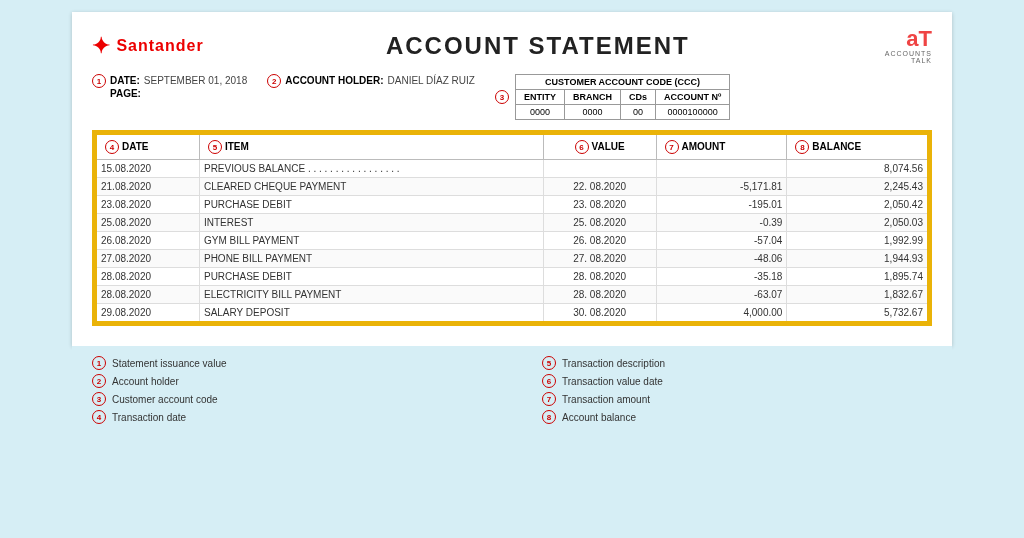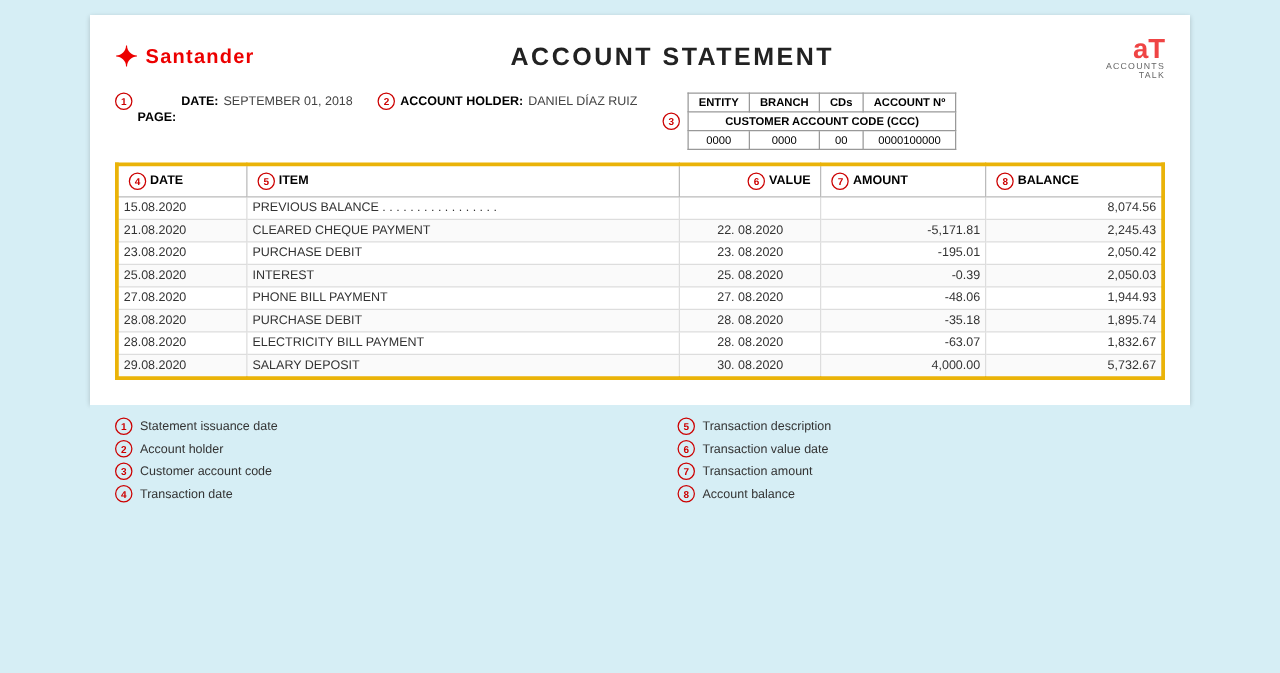--- a/index.html
+++ b/index.html
@@ -44,21 +44,21 @@
       font-size: 22px;
       font-weight: bold;
     }
     .santander-text {
       color: #ec0000;
       font-size: 16px;
       font-weight: bold;
       letter-spacing: 1px;
     }
     .doc-title {
-      font-size: 20px;
+      font-size: 24px;
       font-weight: bold;
       letter-spacing: 2px;
       color: #222;
       text-align: center;
       flex: 1;
     }
     .at-logo {
       width: 60px;
       text-align: right;
       font-size: 9px;
@@ -137,33 +137,33 @@
     }
     .meta-right {
       display: flex;
       align-items: center;
       gap: 6px;
     }
     
     .main-table {
       width: 100%;
       border-collapse: collapse;
-      border: 3px solid #eab308;
+      border: 5px solid #eab308;
       font-size: 10px;
       margin-bottom: 6px;
     }
     .main-table th {
       background: #fff;
       border: 1px solid #bbb;
       padding: 5px 8px;
       font-weight: bold;
       text-align: left;
       font-size: 10px;
     }
-    .main-table th.center { text-align: right; }
+    .main-table th.center { text-align: center; }
     .main-table th.right { }
     .main-table td {
       border: 1px solid #ddd;
       padding: 3px 4px;
       color: #333;
     }
     .main-table td.right { text-align: right; }
     .main-table td.center { text-align: center; }
     .main-table tr:nth-child(even) { background: #fafafa; }
     .main-table tr:nth-child(odd) { background: #fff; }
@@ -213,48 +213,48 @@
         <span class="at-logo-mark">aT</span>
         <span class="at-logo-sub">ACCOUNTS TALK</span>
       </div>
     </div>
 
     <div class="meta-row">
 
       <div class="meta-item">
         <span class="circle-num">1</span>
         <div class="meta-stack">
-          <div style="display:flex;gap:4px;align-items:baseline;margin-left:35px;">
+          <div style="display:flex;gap:4px;align-items:baseline;">
             <span class="meta-label">DATE:</span>
             <span class="meta-value">SEPTEMBER 01, 2018</span>
           </div>
           <div>
             <span class="meta-label">PAGE:</span>
           </div>
         </div>
       </div>
 
       <div class="meta-item">
         <span class="circle-num">2</span>
         <span class="meta-label">ACCOUNT HOLDER:</span>
         <span class="meta-value">DANIEL DÍAZ RUIZ</span>
       </div>
 
       <div class="meta-right">
         <span class="circle-num">3</span>
         <table class="ccc-table">
           <tbody>
               <tr>
+            <td colspan="4" class="ccc-header-full">CUSTOMER ACCOUNT CODE (CCC)</td>
+          </tr>
+          <tr>
             <th>ENTITY</th>
             <th>BRANCH</th>
             <th>CDs</th>
             <th>ACCOUNT Nº</th>
-          </tr>
-          <tr>
-            <td colspan="4" class="ccc-header-full">CUSTOMER ACCOUNT CODE (CCC)</td>
           </tr>
           <tr>
             <td>0000</td>
             <td>0000</td>
             <td>00</td>
             <td>0000100000</td>
           </tr>
         </tbody>
           </table>
       </div>
@@ -293,20 +293,27 @@
       <td class="right">2,050.42</td>
     </tr>
           <tr>
       <td>25.08.2020</td>
       <td>INTEREST</td>
       <td class="center">25. 08.2020</td>
       <td class="right">-0.39</td>
       <td class="right">2,050.03</td>
     </tr>
           <tr>
+      <td>26.08.2020</td>
+      <td>GYM BILL PAYMENT</td>
+      <td class="center">26. 08.2020</td>
+      <td class="right">-57.04</td>
+      <td class="right">1,992.99</td>
+    </tr>
+          <tr>
       <td>27.08.2020</td>
       <td>PHONE BILL PAYMENT</td>
       <td class="center">27. 08.2020</td>
       <td class="right">-48.06</td>
       <td class="right">1,944.93</td>
     </tr>
           <tr>
       <td>28.08.2020</td>
       <td>PURCHASE DEBIT</td>
       <td class="center">28. 08.2020</td>
@@ -327,21 +334,21 @@
       <td class="right">4,000.00</td>
       <td class="right">5,732.67</td>
     </tr>
         </tbody>
     </table>
   </div>
 
   <div class="footer-legend" id="footer-legend">
   <div class="legend-item">
       <span class="circle-num">1</span>
-      <span>Statement issuance date</span>
+      <span>Statement issuance value</span>
     </div>
       <div class="legend-item">
       <span class="circle-num">5</span>
       <span>Transaction description</span>
     </div>
       <div class="legend-item">
       <span class="circle-num">2</span>
       <span>Account holder</span>
     </div>
       <div class="legend-item">

